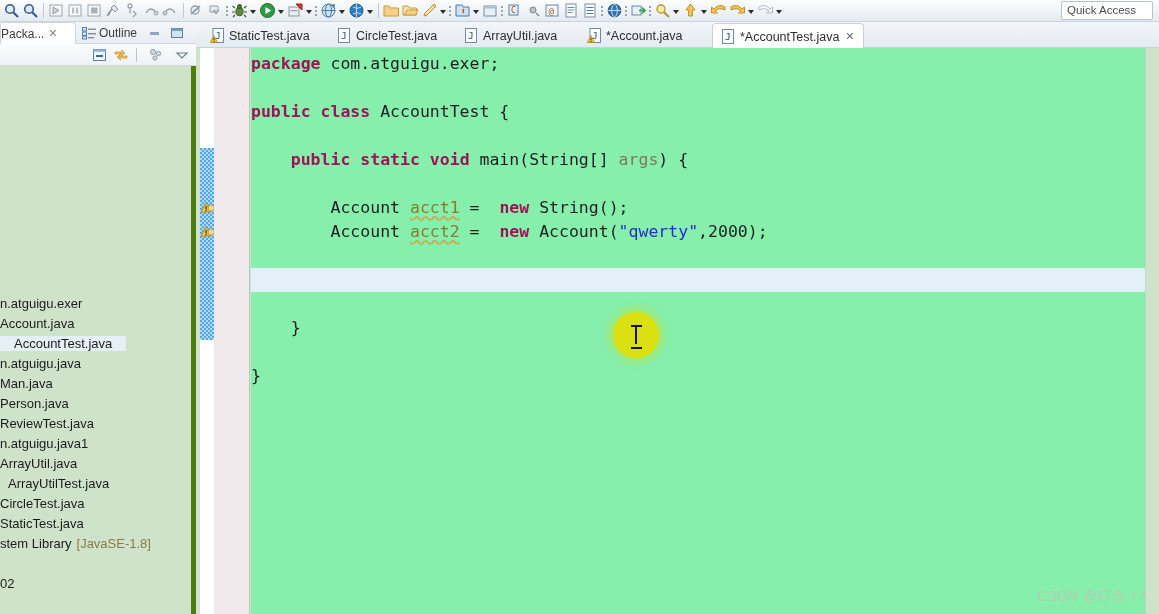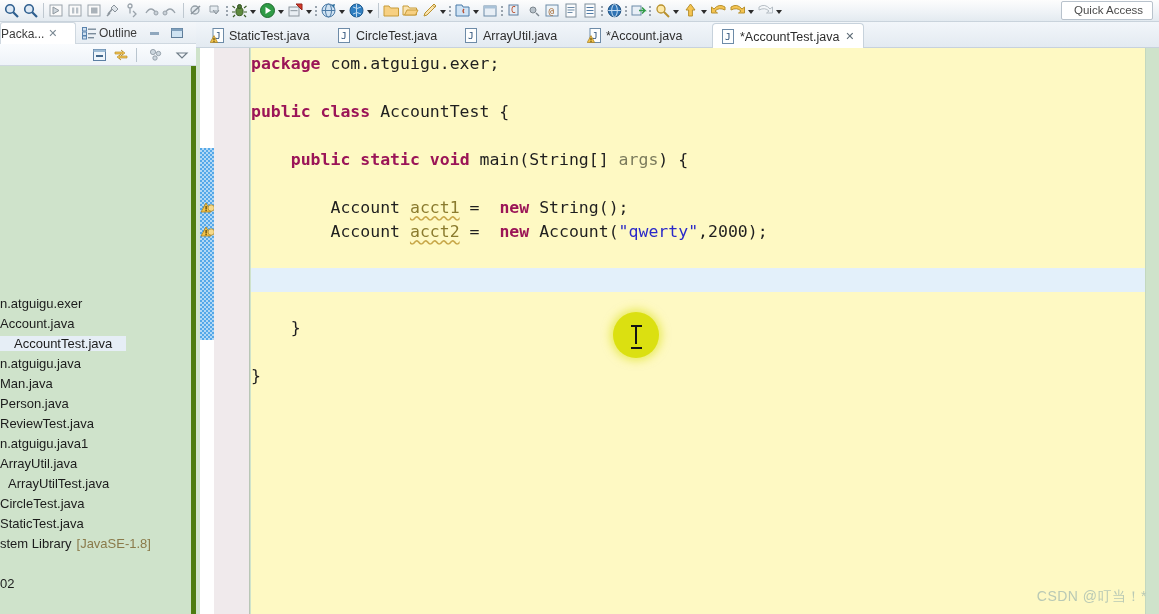--- a/index.html
+++ b/index.html
@@ -72,21 +72,21 @@
     position: absolute;
     right: 6px; top: 1px;
     height: 19px;
     width: 92px;
     background: #ffffff;
     border: 1px solid #b8c2cc;
     border-radius: 2px;
     font-size: 11.5px;
     color: #4a4a4a;
     line-height: 17px;
-    padding-left: 12px;
+    padding-left: 5px;
     overflow: hidden;
     white-space: nowrap;
   }
 
   
   .left-panel {
     position: absolute;
     left: 0; top: 22px;
     width: 196px;
     height: 592px;
@@ -265,21 +265,21 @@
     content: "";
     position: absolute;
     left: 1px; top: 4px;
     width: 7px; height: 1px;
     background: #6f7d74;
   }
   .code-surface {
     position: absolute;
     left: 55px; top: 0;
     right: 0; bottom: 0;
-    background: #fef9c3;
+    background: #86efac;
   }
   .cur-line {
     position: absolute;
     left: 0; right: 0;
     height: 24px;
     background: #e3f0fa;
   }
   .code-line {
     position: absolute;
     left: 0;

